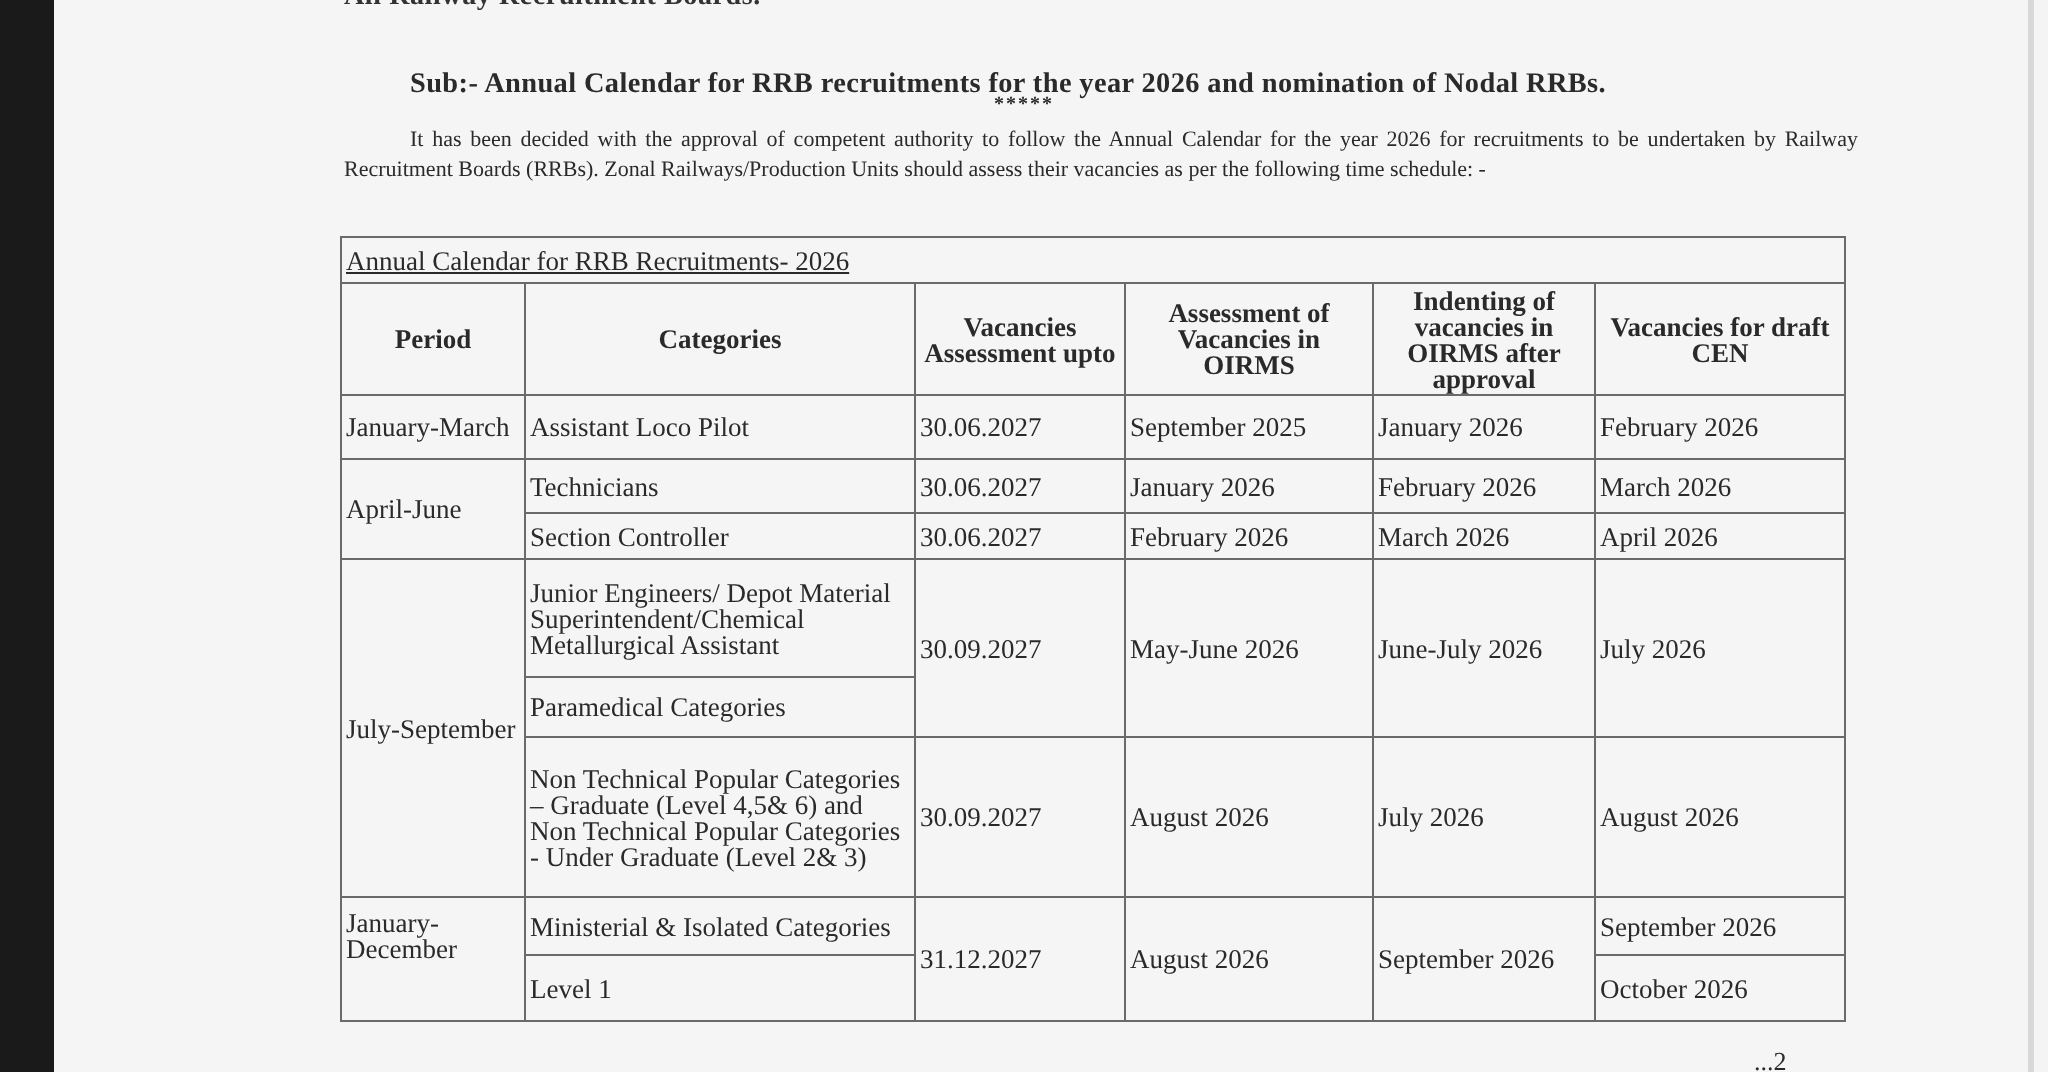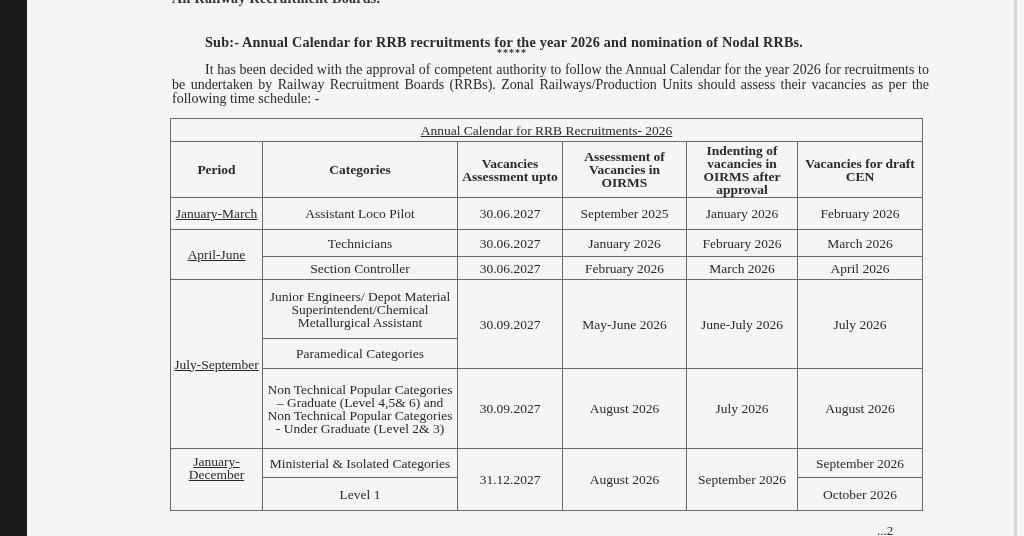--- a/index.html
+++ b/index.html
@@ -9,32 +9,32 @@
     font-family:"Liberation Serif","DejaVu Serif",serif;
     color:#2a2a2a;
   }
   .left-band { position:absolute; left:0; top:0; width:27px; height:536px; background:#1a1a1a; }
   .right-edge { position:absolute; left:1014px; top:0; width:3px; height:536px; background:#d8d8d8; }
   .page { position:absolute; left:27px; top:0; width:990px; height:536px; background:#f5f5f5; }
 
   .addressee { position:absolute; left:172px; top:-9px; font-weight:bold; font-size:14px; letter-spacing:0.3px; color:#333; }
   .subject { position:absolute; left:205px; top:18px; width:724px; font-weight:bold; font-size:14.2px; line-height:16px; letter-spacing:0.2px;margin-top:16px; }
   .stars { position:absolute; left:0; width:1024px; top:47px; text-align:center; font-size:10px; font-weight:bold; letter-spacing:1px; }
-  .para { position:absolute; left:172px; top:63px; width:757px; font-size:14px; line-height:14.5px; text-align:justify; }
+  .para { position:absolute; left:172px; top:63px; width:757px; font-size:11px; line-height:14.5px; text-align:justify; }
   .para .indent { display:inline-block; width:33px; }
 
   table.cal {
     position:absolute; left:170px; top:118px; width:752px;
     border-collapse:collapse; table-layout:fixed;
-    font-size:13.5px; text-align:center;border-radius:28px;
+    font-size:13.5px; border-radius:28px;
   }
   table.cal td, table.cal th { border:1.4px solid #6a6a6a; padding:0 2px; line-height:13px; vertical-align:middle; font-weight:normal; }
   table.cal th { font-weight:bold; }
   .tbl-title { font-weight:bold; text-decoration:underline; height:22px; font-size:13.5px; }
-  .period { font-weight:bold;text-decoration:underline; }
+  .period { font-weight:bold; }
   .page-num { position:absolute; left:877px; top:523px; font-size:13px; }
 </style>
 </head>
 <body>
 
 <div class="left-band"></div>
 <div class="page"></div>
 <div class="right-edge"></div>
 
 <div class="addressee">All Railway Recruitment Boards.</div>

